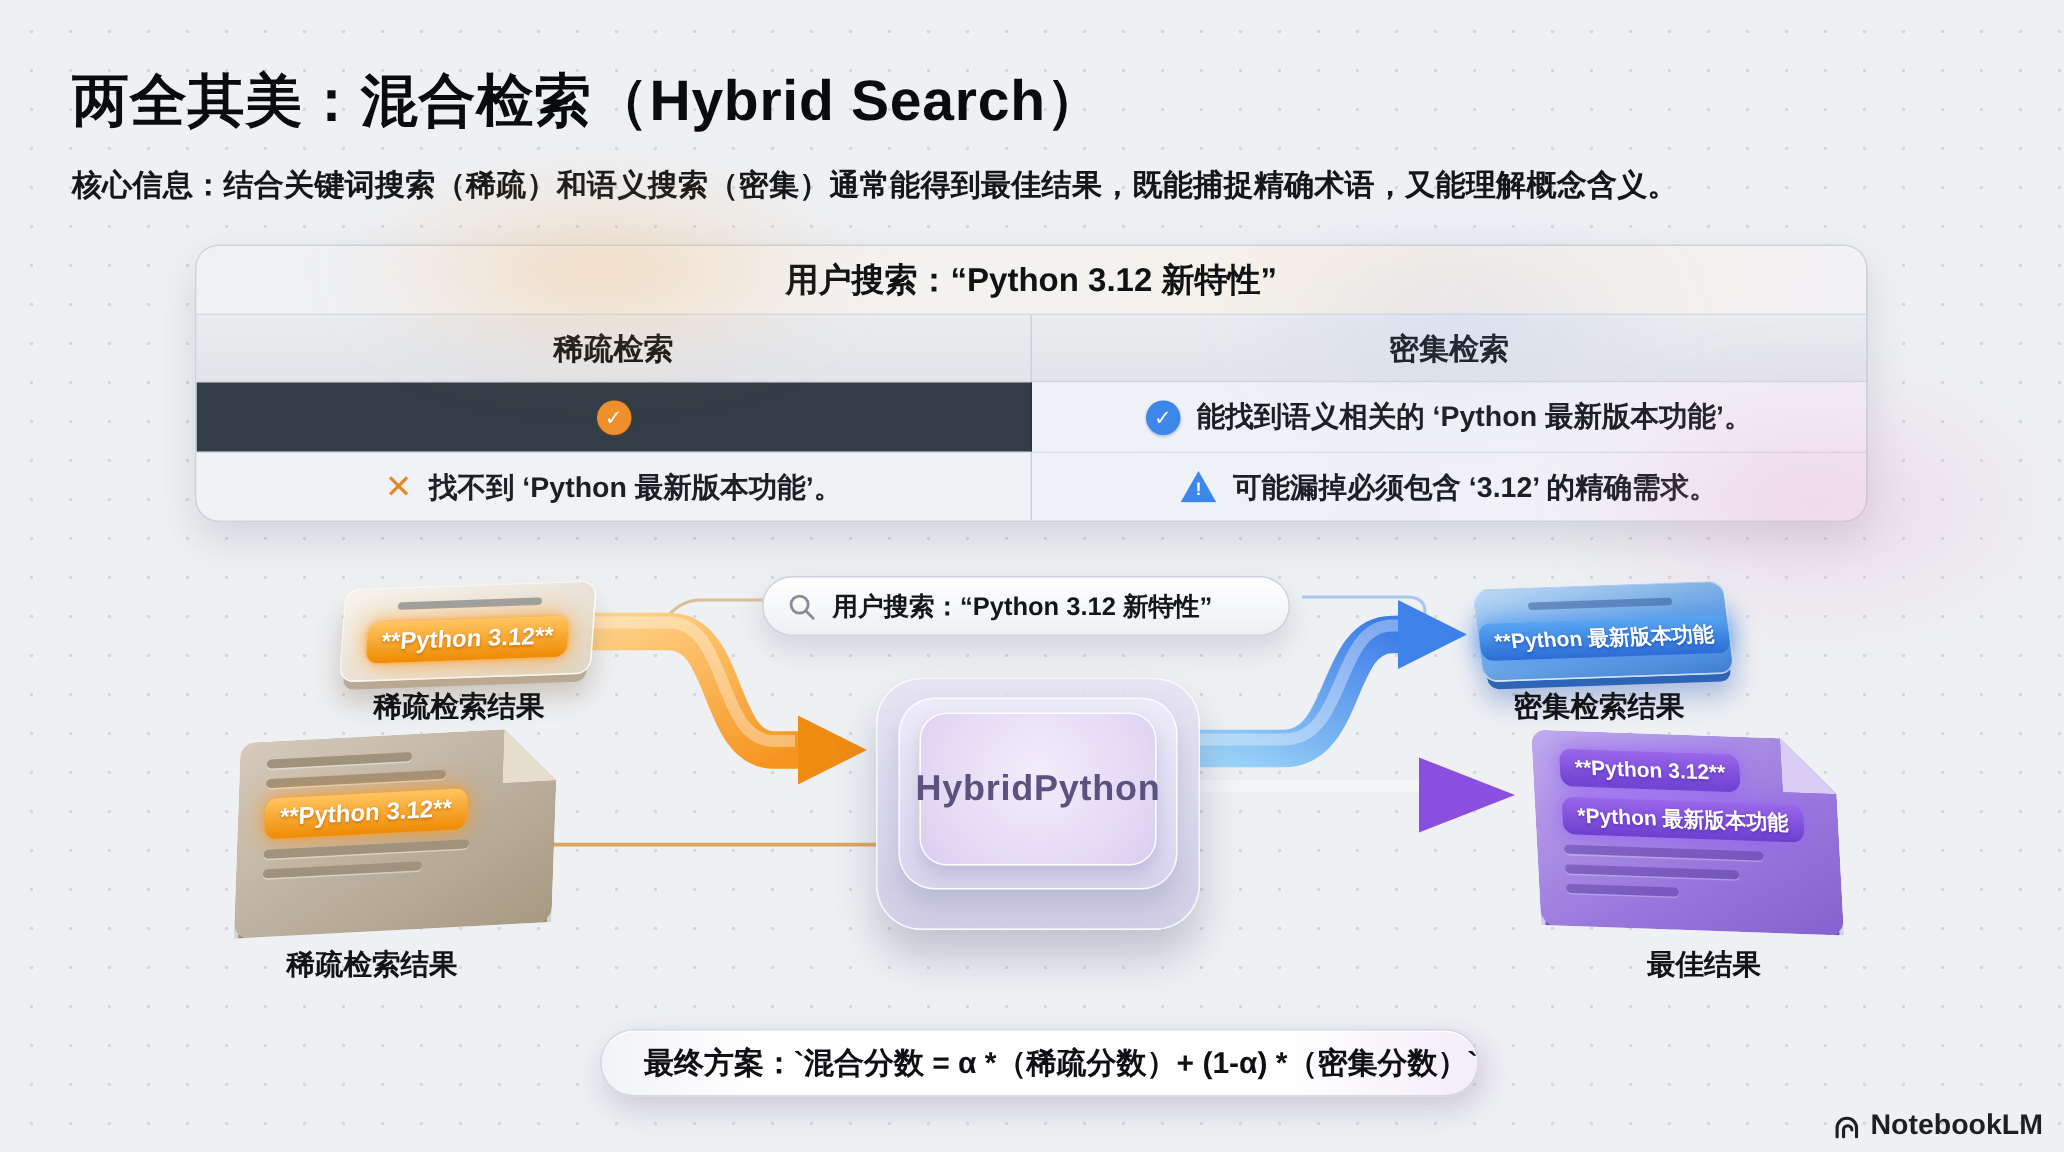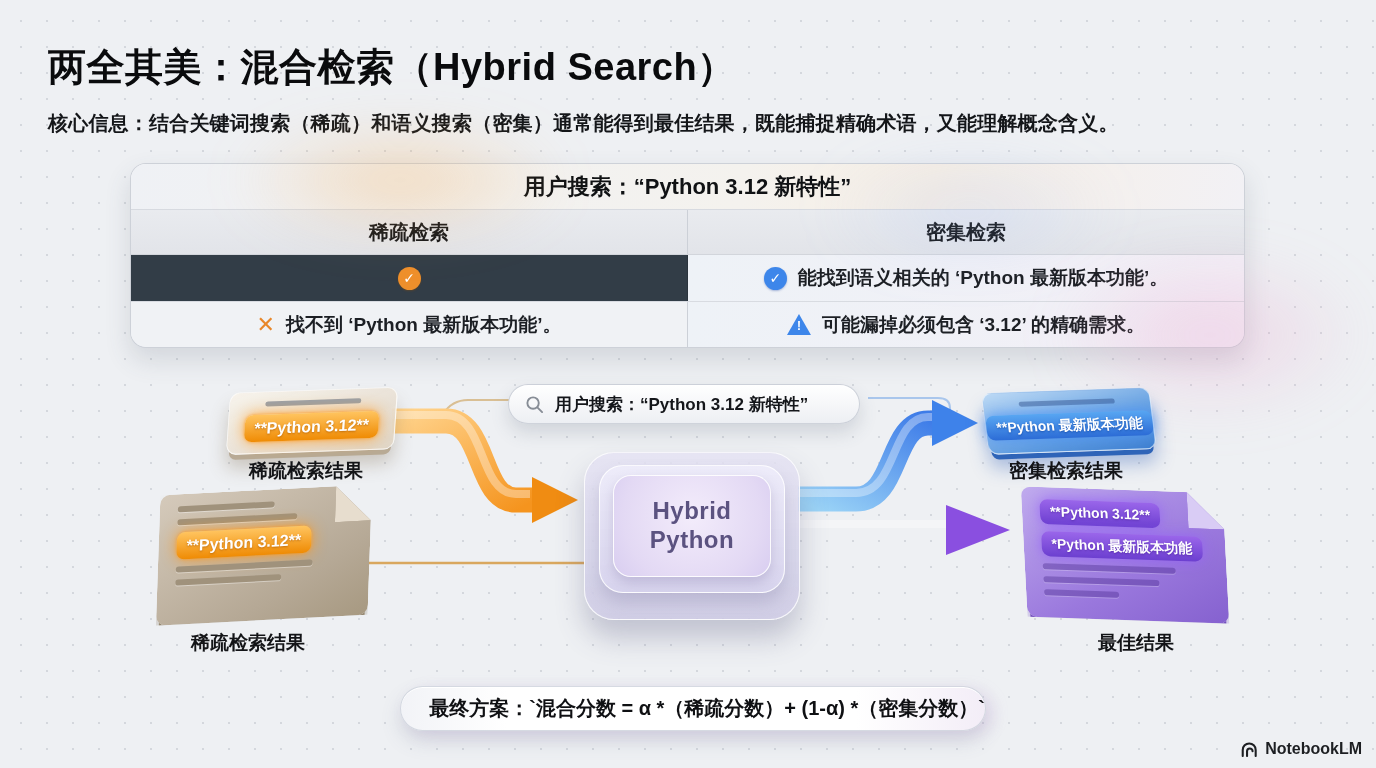--- a/index.html
+++ b/index.html
@@ -177,39 +177,39 @@
     position:absolute; left:15px; top:13px; width:186px; height:128px; border-radius:24px;
     background:linear-gradient(rgba(238,236,250,.92), rgba(216,212,238,.95));
     border:1px solid rgba(255,255,255,.85);
     box-shadow:0 10px 16px rgba(100,95,140,.22);
   }
   .hybrid .l3{
     position:absolute; left:29px; top:23px; width:158px; height:102px; border-radius:18px;
     background:radial-gradient(circle at 50% 40%, #f3ecfb 0%, #e3d9f4 70%, #d8cdf0 100%);
     border:1px solid rgba(255,255,255,.9);
     box-shadow:0 6px 12px rgba(110,100,150,.25);
-    display:flex; flex-direction:column; align-items:center; justify-content:center;
+    display:flex; align-items:center; justify-content:center;
     font-size:24px; font-weight:800; color:#5b5280; line-height:1.2; letter-spacing:.5px;
   }
 
   
   .formula-bar{
     position:absolute; left:400px; top:686px; width:586px; height:45px;
     border-radius:23px; display:flex; align-items:center; justify-content:flex-end;
     background:linear-gradient(90deg,#f2f3f7 0%,#ffffff 18%,#ffffff 78%,#f3edf7 100%);
     border:1px solid rgba(200,205,216,.75);
     box-shadow:0 10px 20px rgba(90,100,125,.18), 0 1px 0 #fff inset, 8px 4px 16px rgba(200,150,220,.18);
     font-size:20px; font-weight:800; color:#0f1013; white-space:nowrap;
   }
 
   
   .brand{
     position:absolute; right:14px; top:740px;
     display:flex; align-items:center; gap:5px;
-    font-size:16px; font-weight:700; color:#1d1f22;
+    font-size:19px; font-weight:700; color:#1d1f22;
   }
 </style>
 </head>
 <body>
 
 <div class="stage">
 
   <div class="page-title">两全其美：混合检索（Hybrid Search）</div>
   <div class="page-subtitle">
     <b>核心信息：</b><span>结合关键词搜索（稀疏）和语义搜索（密集）通常能得到最佳结果，既能捕捉精确术语，又能理解概念含义。</span>

